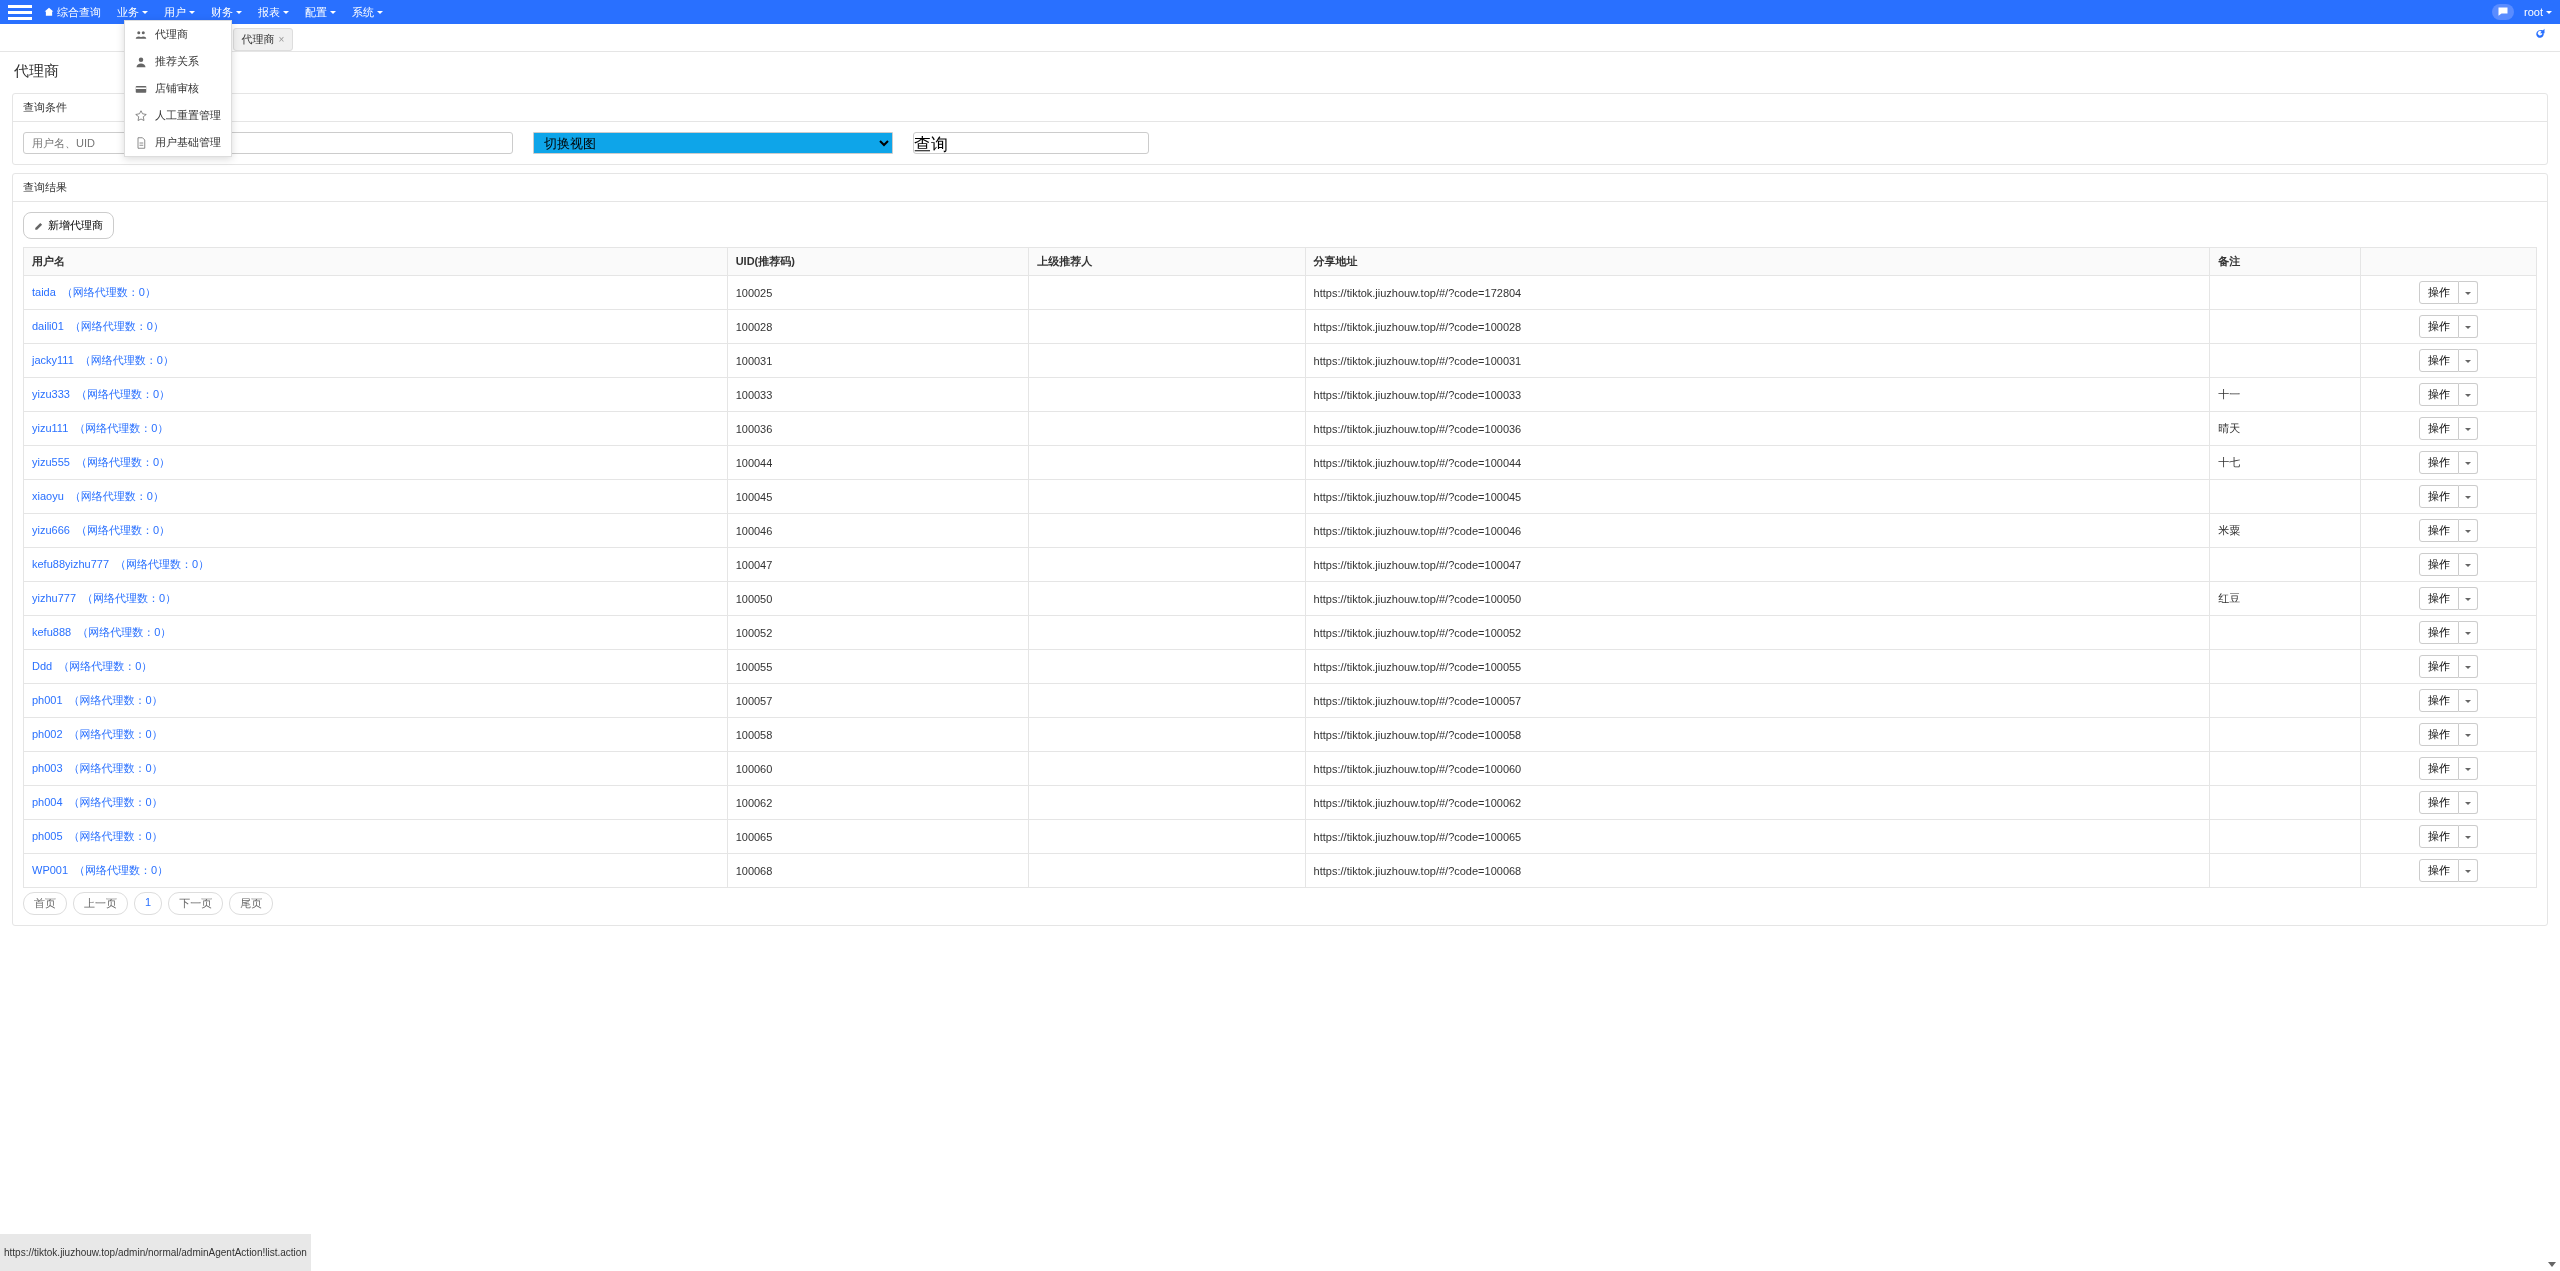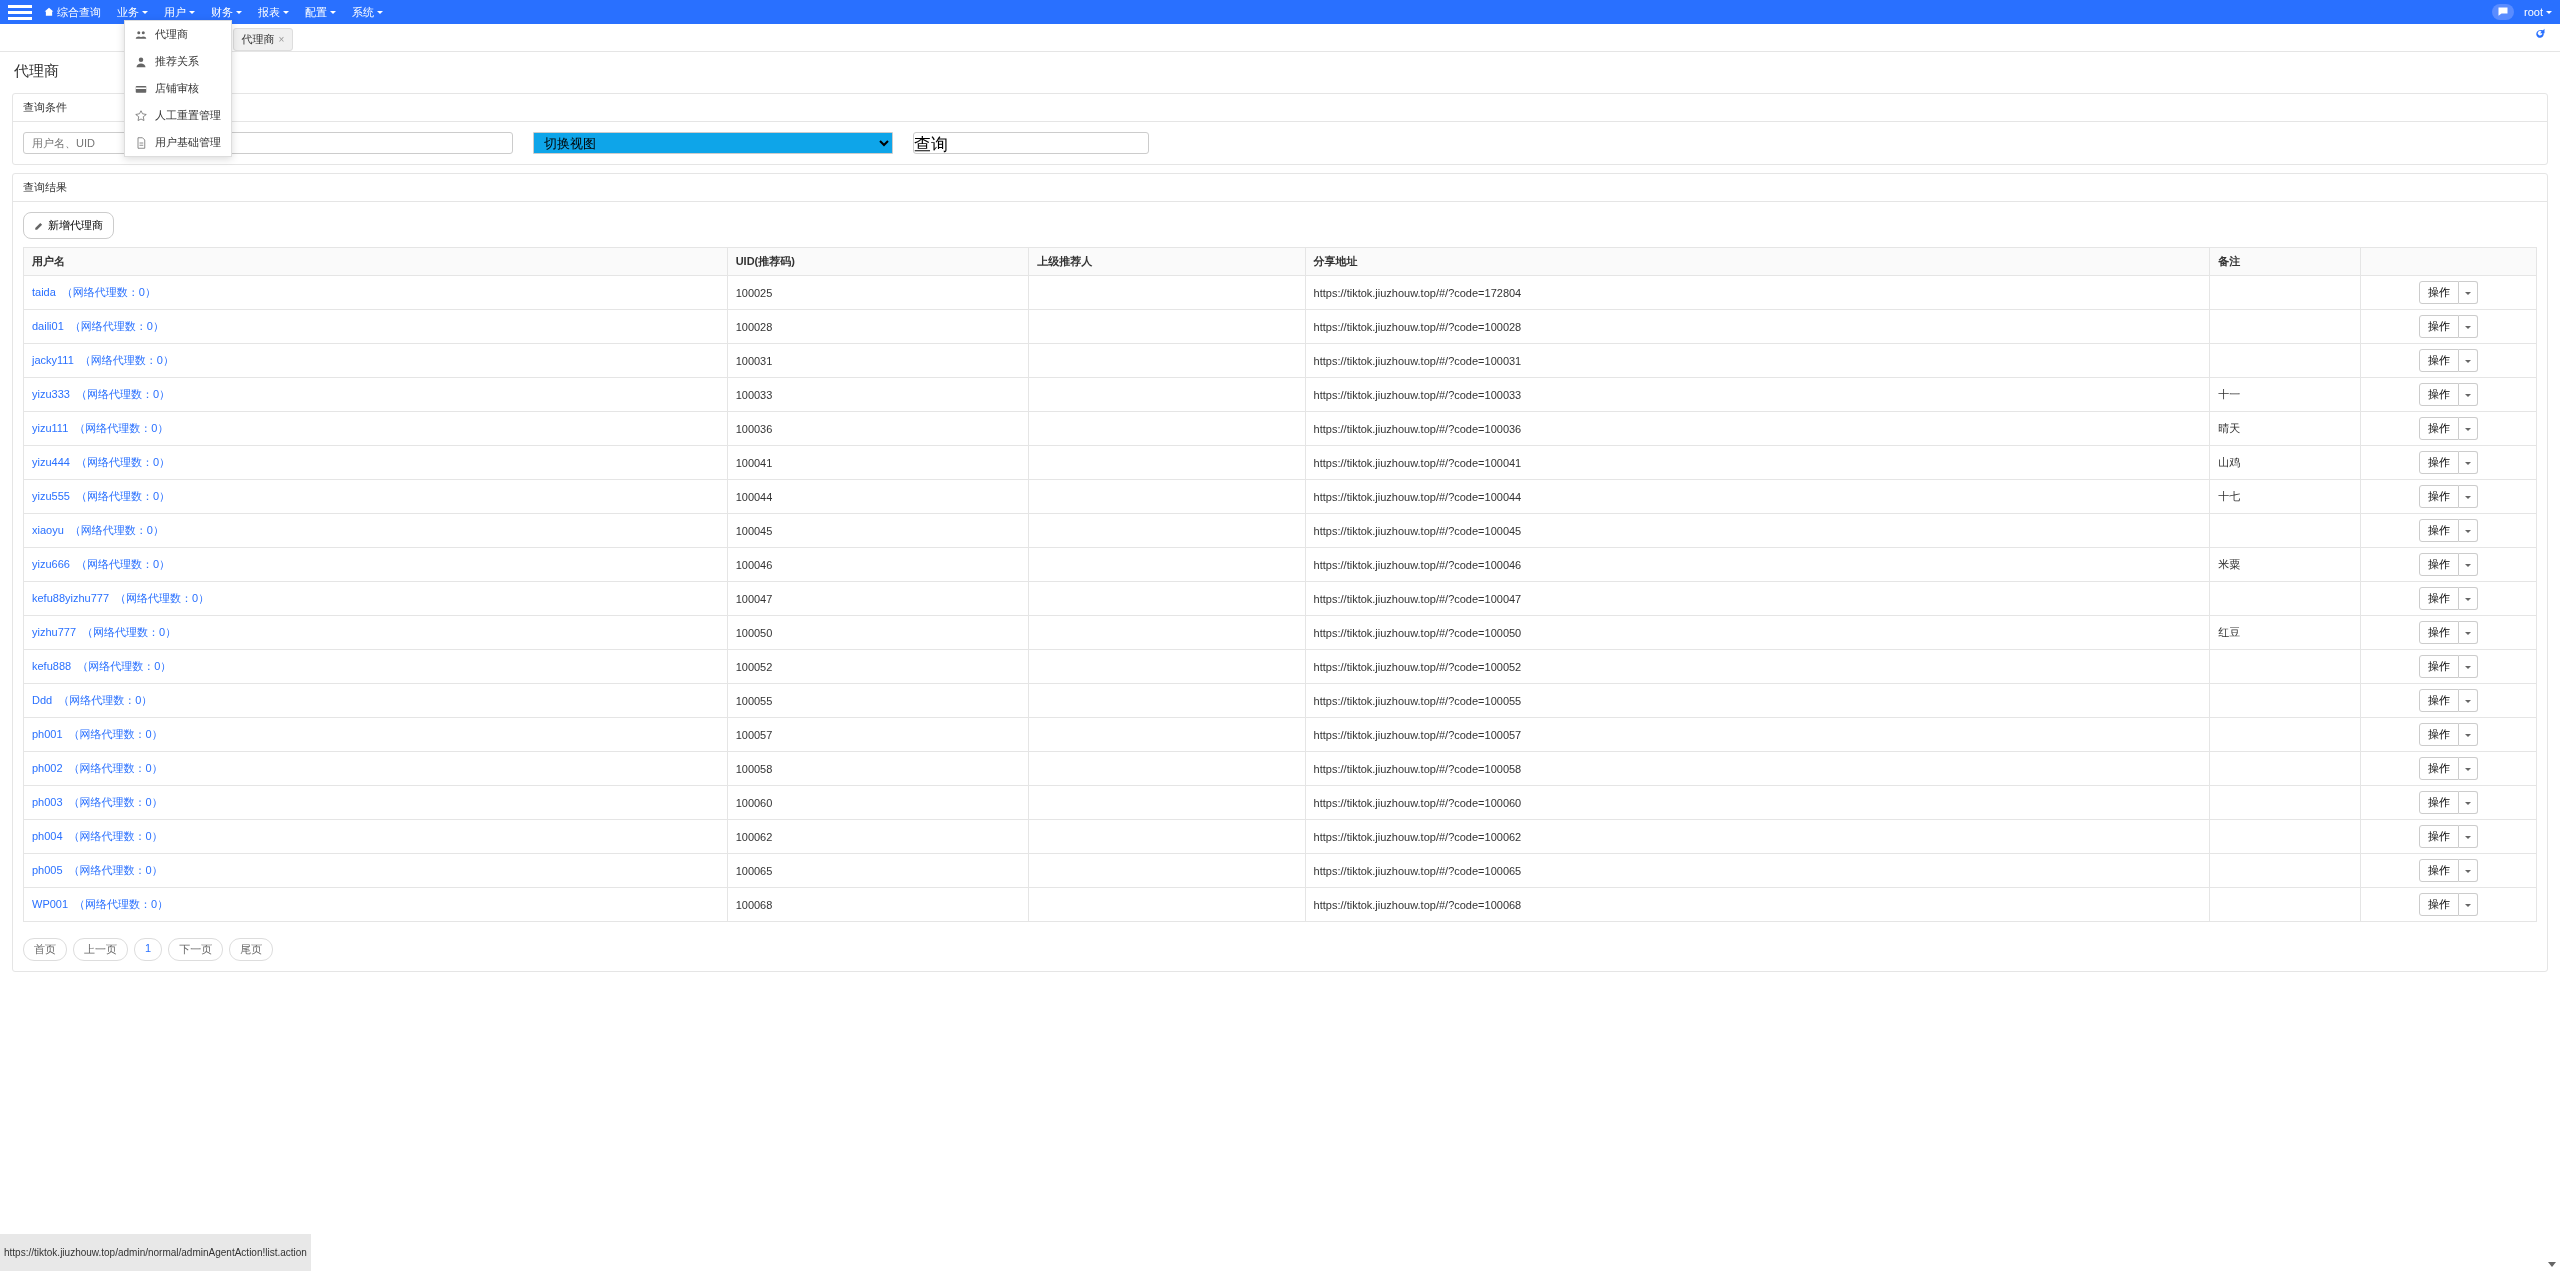--- a/index.html
+++ b/index.html
@@ -48,21 +48,21 @@
 th:nth-child(6){ width: 7%; }
 td { padding: 5px 8px; border: 1px solid #e5e5e5; color: #333; vertical-align: middle; }
 td a.user-link { color: #2970ff; text-decoration: none; cursor: pointer; }
 td .net-count { color: #2970ff; margin-left: 6px; }
 .action-cell { white-space: nowrap; text-align: center; }
 .action-btn { display: inline-flex; }
 .action-btn button { border: 1px solid #ccc; background: #fff; padding: 3px 8px; font-size: 11px; cursor: pointer; }
 .action-btn button:first-child { border-radius: 3px 0 0 3px; }
 .action-btn button:last-child { border-radius: 0 3px 3px 0; border-left: none; padding: 3px 6px; }
 
-.pagination { display: flex; gap: 6px; margin-top: 16px; }
+.pagination { display: flex; gap: 6px; margin-top: 4px; }
 .pg-btn { border: 1px solid #ddd; border-radius: 11px; padding: 3px 10px; font-size: 11px; background: #fff; cursor: pointer; color: #666; }
 .pg-btn.current { color: #2970ff; }
 
 .status-bar { position: fixed; bottom: 0; left: 0; background: #e8e8e8; padding: 13px 4px; font-size: 10px; color: #333; }
 .scroll-hint { position: fixed; bottom: 4px; right: 4px; width: 0; height: 0; border-left: 4px solid transparent; border-right: 4px solid transparent; border-top: 5px solid #666; }
 </style>
 </head>
 <body>
 
 <div class="topbar">
@@ -250,31 +250,20 @@
             <td>100036</td>
             <td></td>
             <td>https://tiktok.jiuzhouw.top/#/?code=100036</td>
             <td>晴天</td>
             <td class="action-cell"><span class="action-btn">
                 <button>操作</button>
                 <button><span class="caret" style="border-top-color:#666"></span></button>
               </span></td>
           </tr>
           <tr>
-            <td><a class="user-link">yizu444</a><span class="net-count">（网络代理数：0）</span></td>
-            <td>100041</td>
-            <td></td>
-            <td>https://tiktok.jiuzhouw.top/#/?code=100041</td>
-            <td>山鸡</td>
-            <td class="action-cell"><span class="action-btn">
-                <button>操作</button>
-                <button><span class="caret" style="border-top-color:#666"></span></button>
-              </span></td>
-          </tr>
-          <tr>
             <td><a class="user-link">yizu555</a><span class="net-count">（网络代理数：0）</span></td>
             <td>100044</td>
             <td></td>
             <td>https://tiktok.jiuzhouw.top/#/?code=100044</td>
             <td>十七</td>
             <td class="action-cell"><span class="action-btn">
                 <button>操作</button>
                 <button><span class="caret" style="border-top-color:#666"></span></button>
               </span></td>
           </tr>

